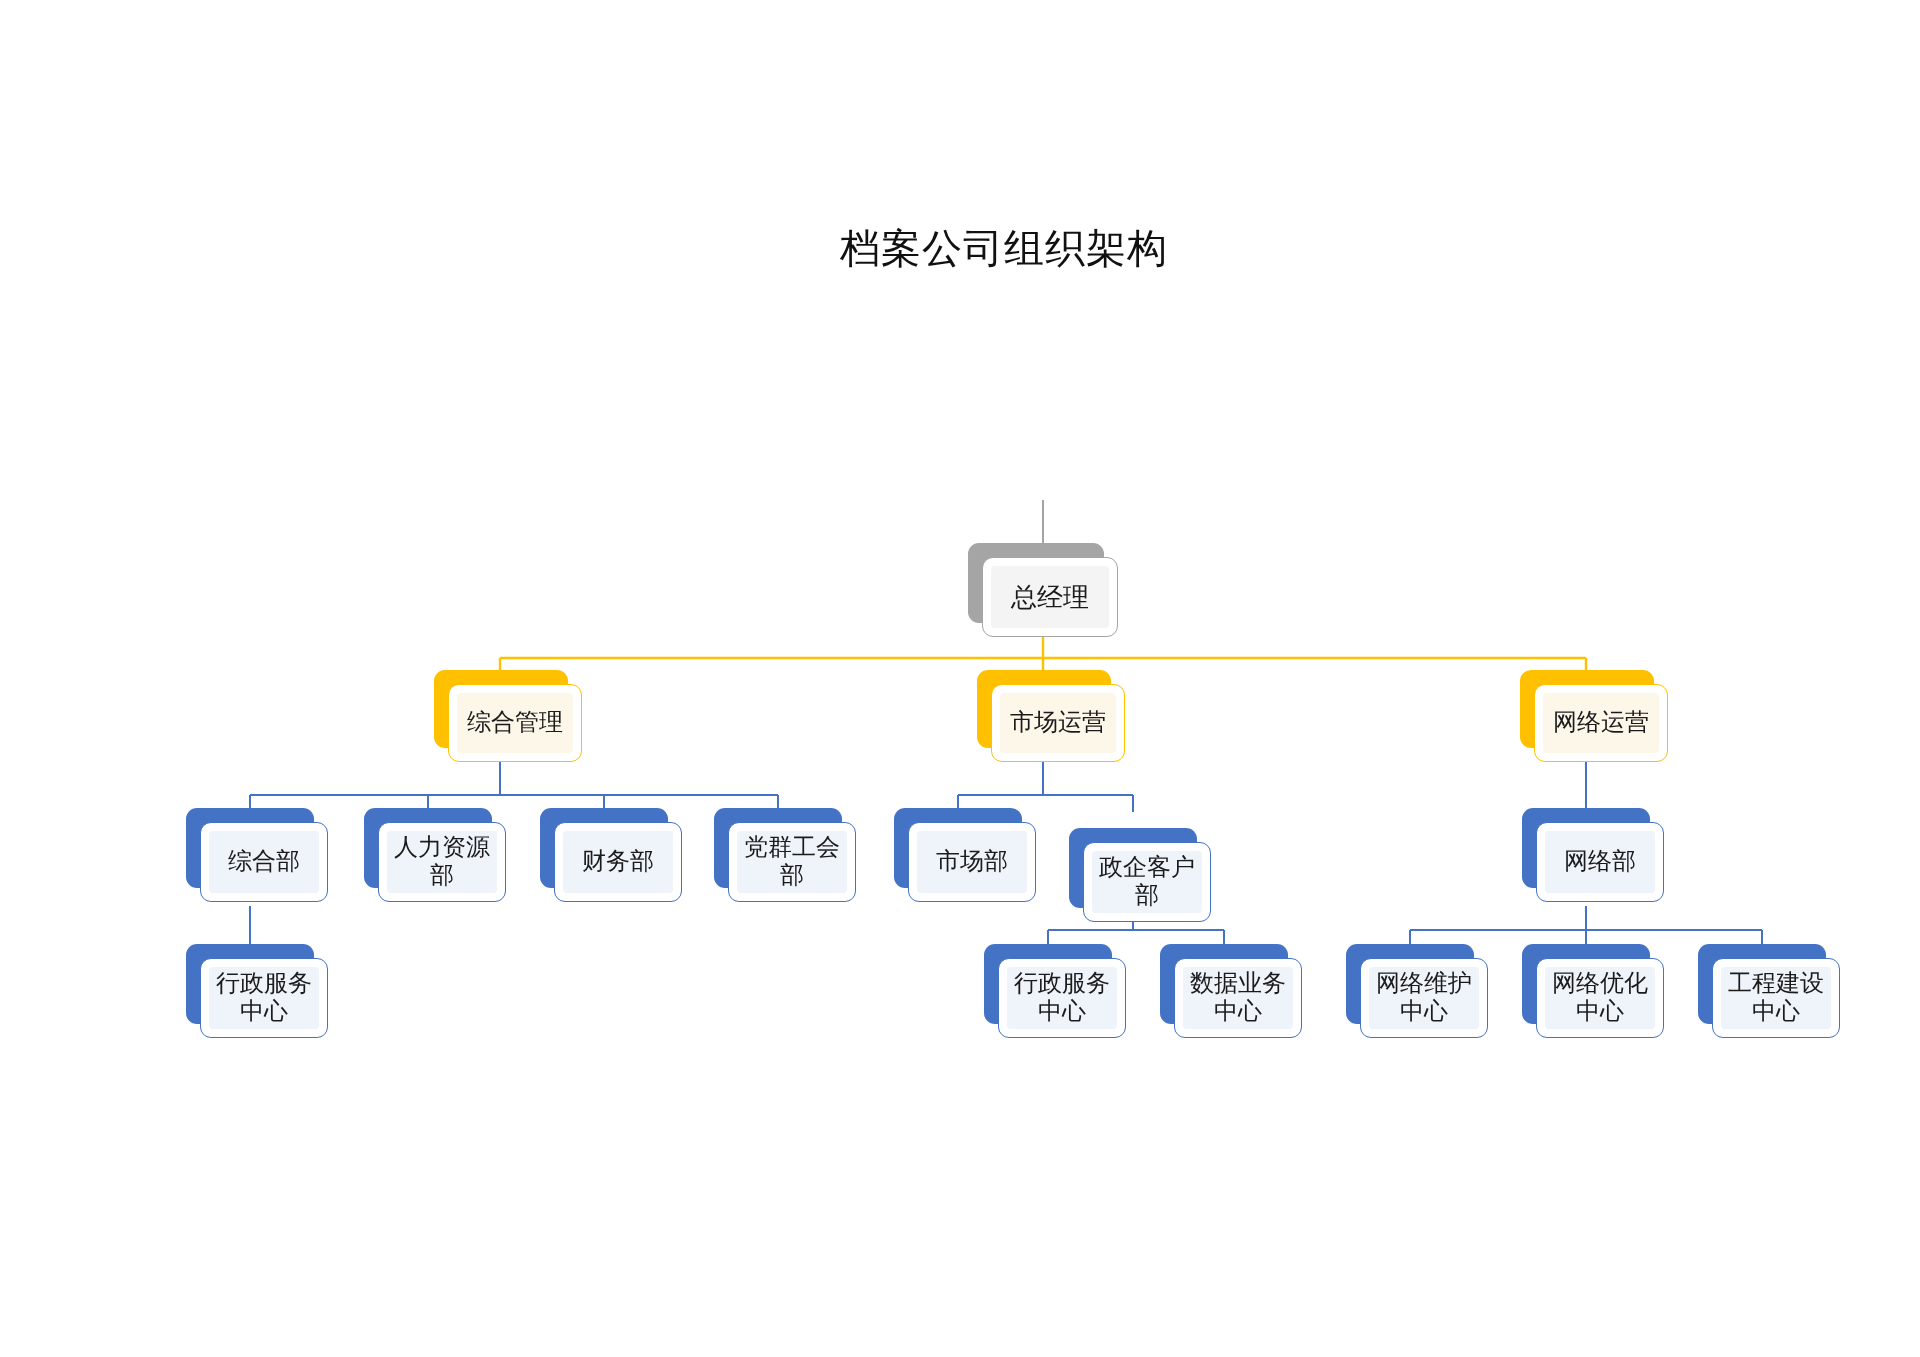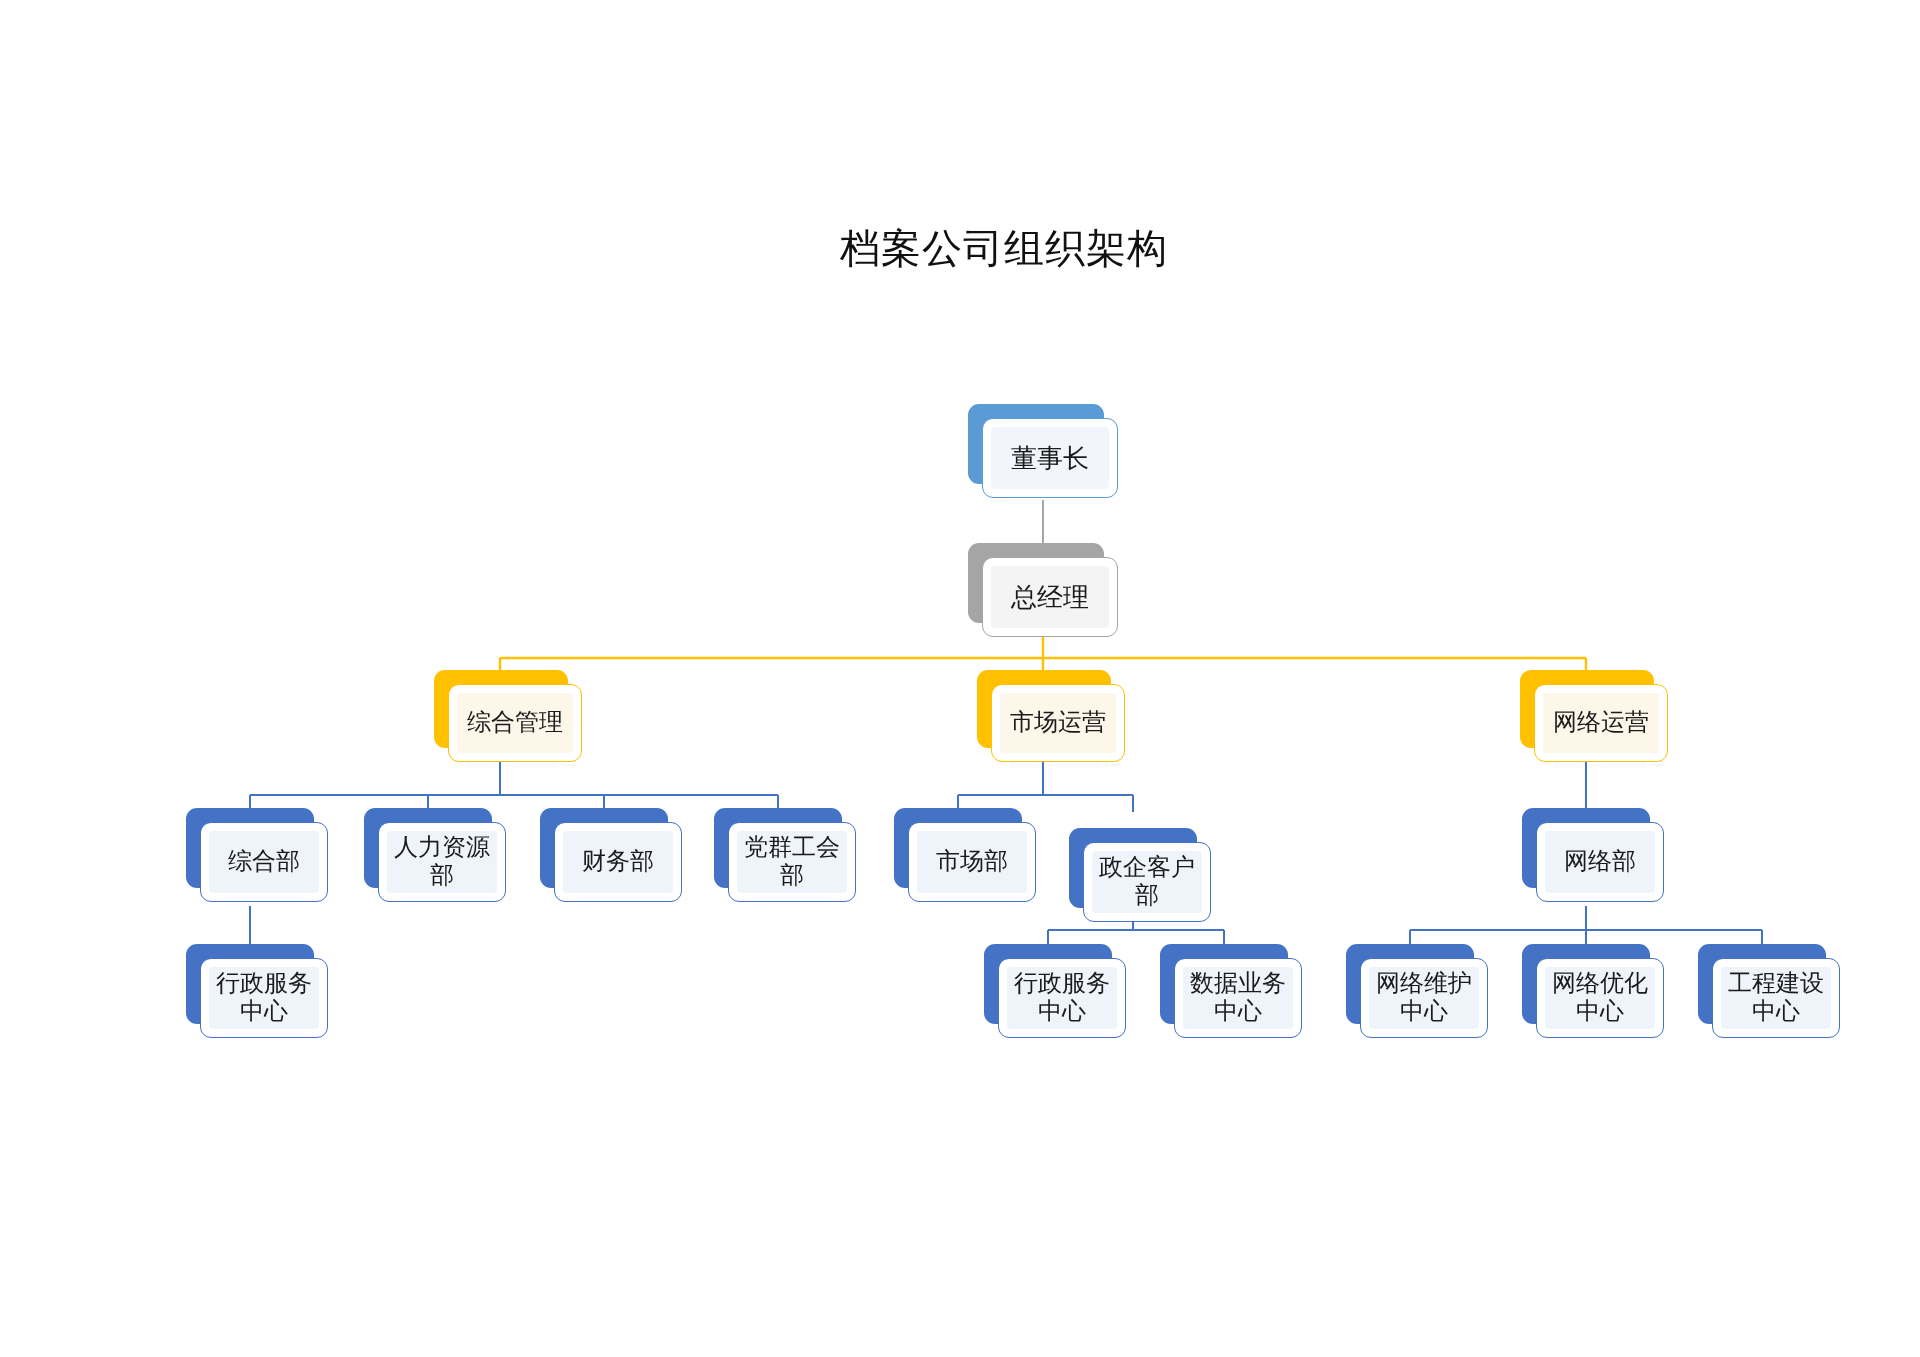--- a/index.html
+++ b/index.html
@@ -140,28 +140,20 @@
       <path d="M250,906 L250,948" stroke="#4472C4" stroke-width="2"></path>
 
       <path d="M1133,906 L1133,930 M1048,930 L1224,930
                M1048,930 L1048,948 M1224,930 L1224,948" stroke="#4472C4" stroke-width="2"></path>
 
       <path d="M1586,906 L1586,930 M1410,930 L1762,930
                M1410,930 L1410,948 M1586,930 L1586,948 M1762,930 L1762,948" stroke="#4472C4" stroke-width="2"></path>
     </g>
   </svg>
 
-  <div class="node lvl-chair" style="left:968px; top:404px; width:136px; height:80px;">
-    <div class="shadow"></div>
-    <div class="face">
-      <div class="inner">
-        <span class="label">董事长</span>
-      </div>
-    </div>
-  </div>
 
   <div class="node lvl-gm" style="left:968px; top:543px; width:136px; height:80px;">
     <div class="shadow"></div>
     <div class="face">
       <div class="inner">
         <span class="label">总经理</span>
       </div>
     </div>
   </div>
 

